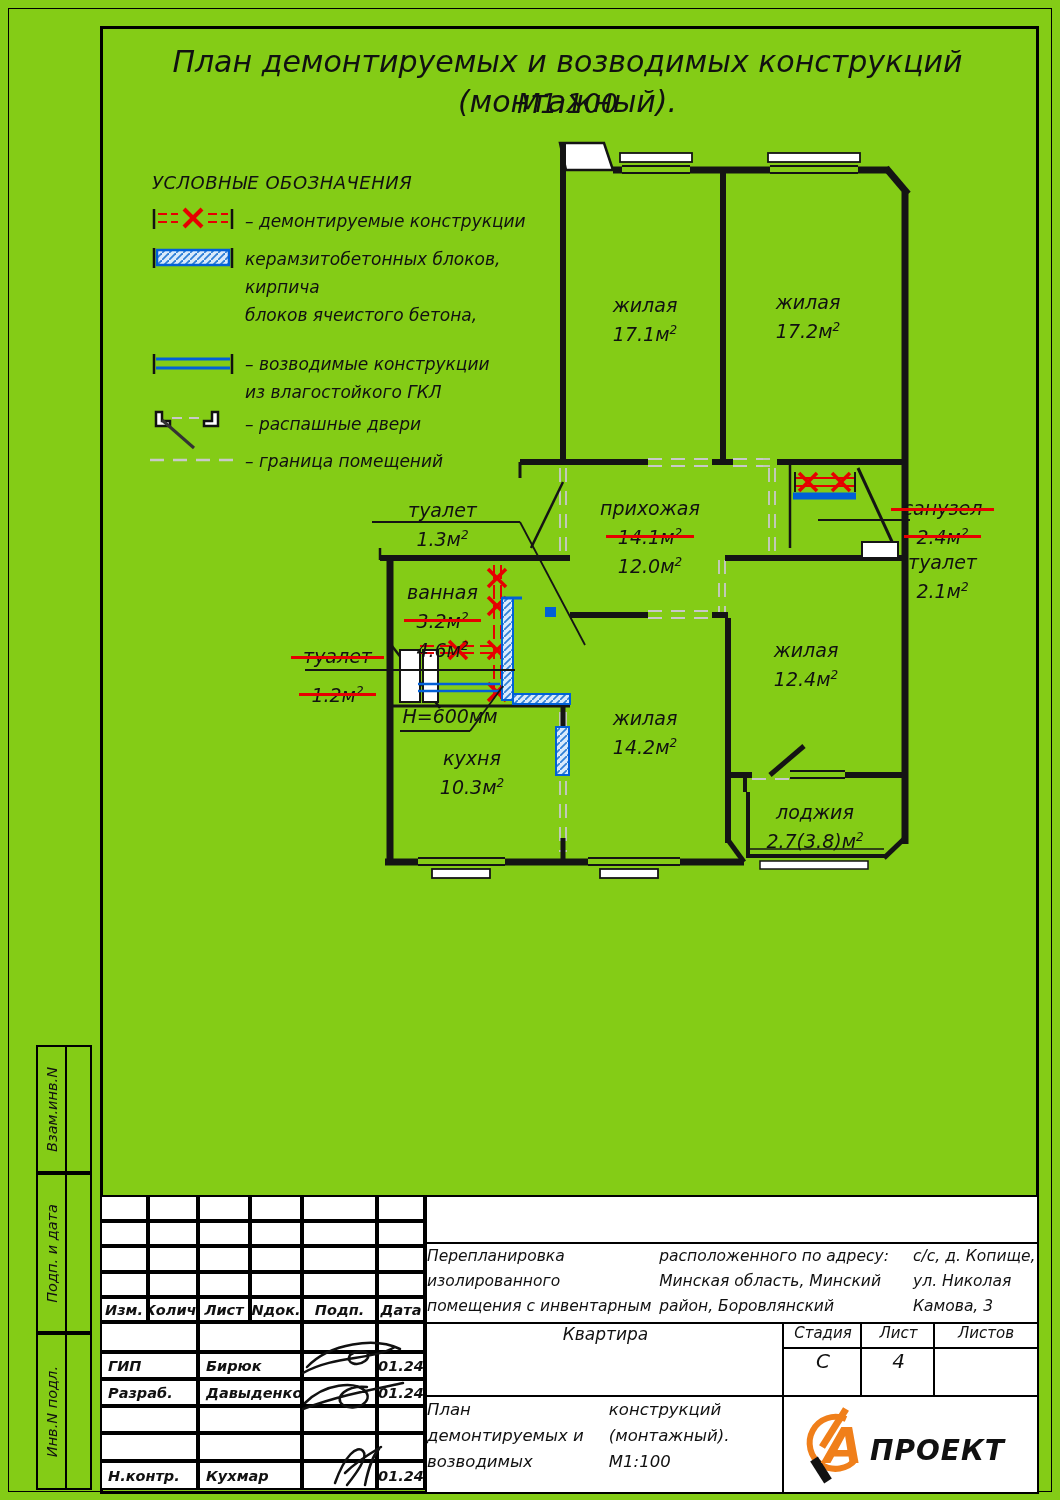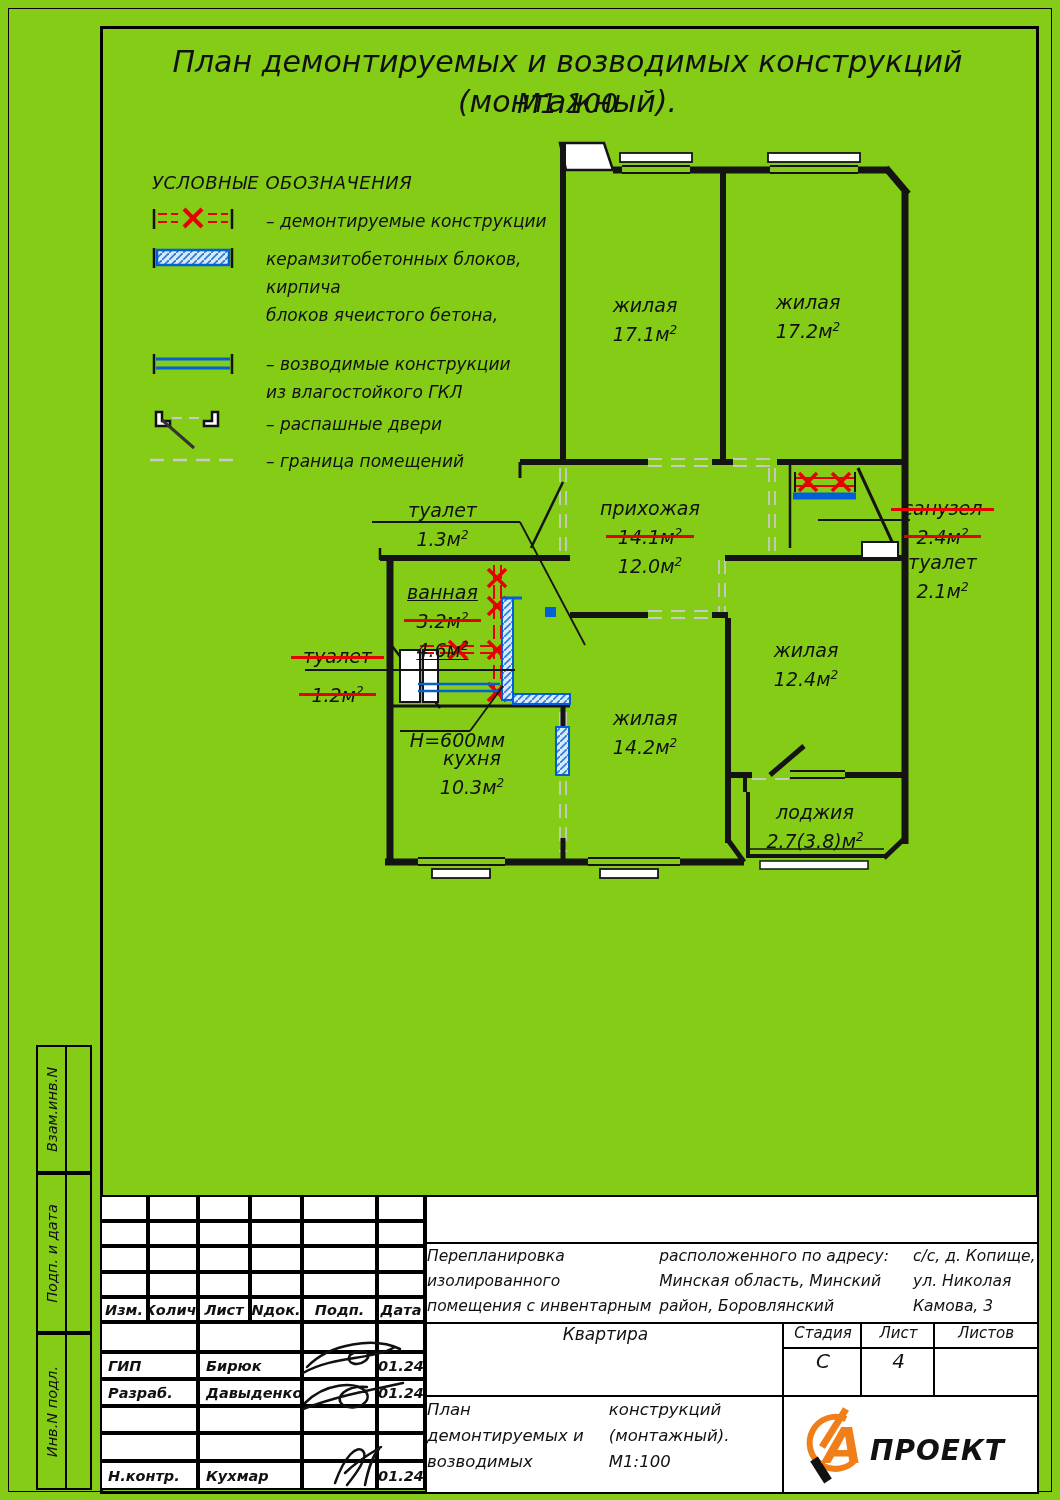--- a/index.html
+++ b/index.html
@@ -9,21 +9,21 @@
   .it{font-style:italic;}
   .ctr{text-align:center;}
   
   .outer-border{left:8px;top:8px;width:1042px;height:1482px;border:1.5px solid #000;}
   .frame{left:100px;top:26px;width:933px;height:1462px;border:3px solid #000;}
   
   .dtitle{left:115px;top:42px;width:905px;font-size:30px;line-height:40px;}
   .dtitle2{left:115px;top:88px;width:905px;font-size:27px;}
   
   .leg-title{left:152px;top:172px;font-size:18px;letter-spacing:.5px;}
-  .leg-text{font-size:17px;line-height:28px;margin-left:21px;}
+  .leg-text{font-size:17px;line-height:28px;}
   
   .rlab{font-size:19px;line-height:25px;text-align:center;font-style:italic;}
   .rlab sup{font-size:12px;}
   .xstrike{position:relative;display:inline-block;padding:0 2px;}
   .xstrike::after{content:"";position:absolute;left:-10px;right:-10px;top:47%;height:3px;background:#e60000;}
   
   .notes{left:148px;top:1062px;width:890px;font-size:17.5px;line-height:27px;}
   
   .stamp{left:100px;top:1195px;width:935px;height:295px;}
   .gA{left:0;top:0;display:grid;grid-template-columns:48px 50px 52px 52px 75px 48px;
@@ -272,30 +272,30 @@
   </div>
   <div class="abs rlab" style="left:580px;top:496px;width:140px;">
     <div>прихожая</div>
     <div><span class="xstrike"><span>14.1м</span><sup>2</sup></span></div>
     <div><span>12.0м</span><sup>2</sup></div>
   </div>
   <div class="abs rlab" style="left:375px;top:498px;width:135px;">
     <div>туалет</div>
     <div><span>1.3м</span><sup>2</sup></div>
   </div>
-  <div class="abs rlab" style="left:375px;top:580px;width:135px;text-decoration:underline;">
+  <div class="abs rlab" style="left:375px;top:580px;width:135px;">
     <div>ванная</div>
     <div><span class="xstrike"><span>3.2м</span><sup>2</sup></span></div>
     <div><span>4.6м</span><sup>2</sup></div>
   </div>
   <div class="abs rlab" style="left:280px;top:644px;width:115px;">
     <div><span class="xstrike">туалет</span></div>
     <div style="margin-top:10px;"><span class="xstrike"><span>1.2м</span><sup>2</sup></span></div>
   </div>
-  <div class="abs rlab" style="left:395px;top:704px;width:110px;text-align:right;margin-top:24px;">
+  <div class="abs rlab" style="left:395px;top:704px;width:110px;text-align:center;">
     <span>Н=600мм</span>
   </div>
   <div class="abs rlab" style="left:402px;top:746px;width:140px;">
     <div>кухня</div>
     <div><span>10.3м</span><sup>2</sup></div>
   </div>
   <div class="abs rlab" style="left:575px;top:706px;width:140px;">
     <div>жилая</div>
     <div><span>14.2м</span><sup>2</sup></div>
   </div>

